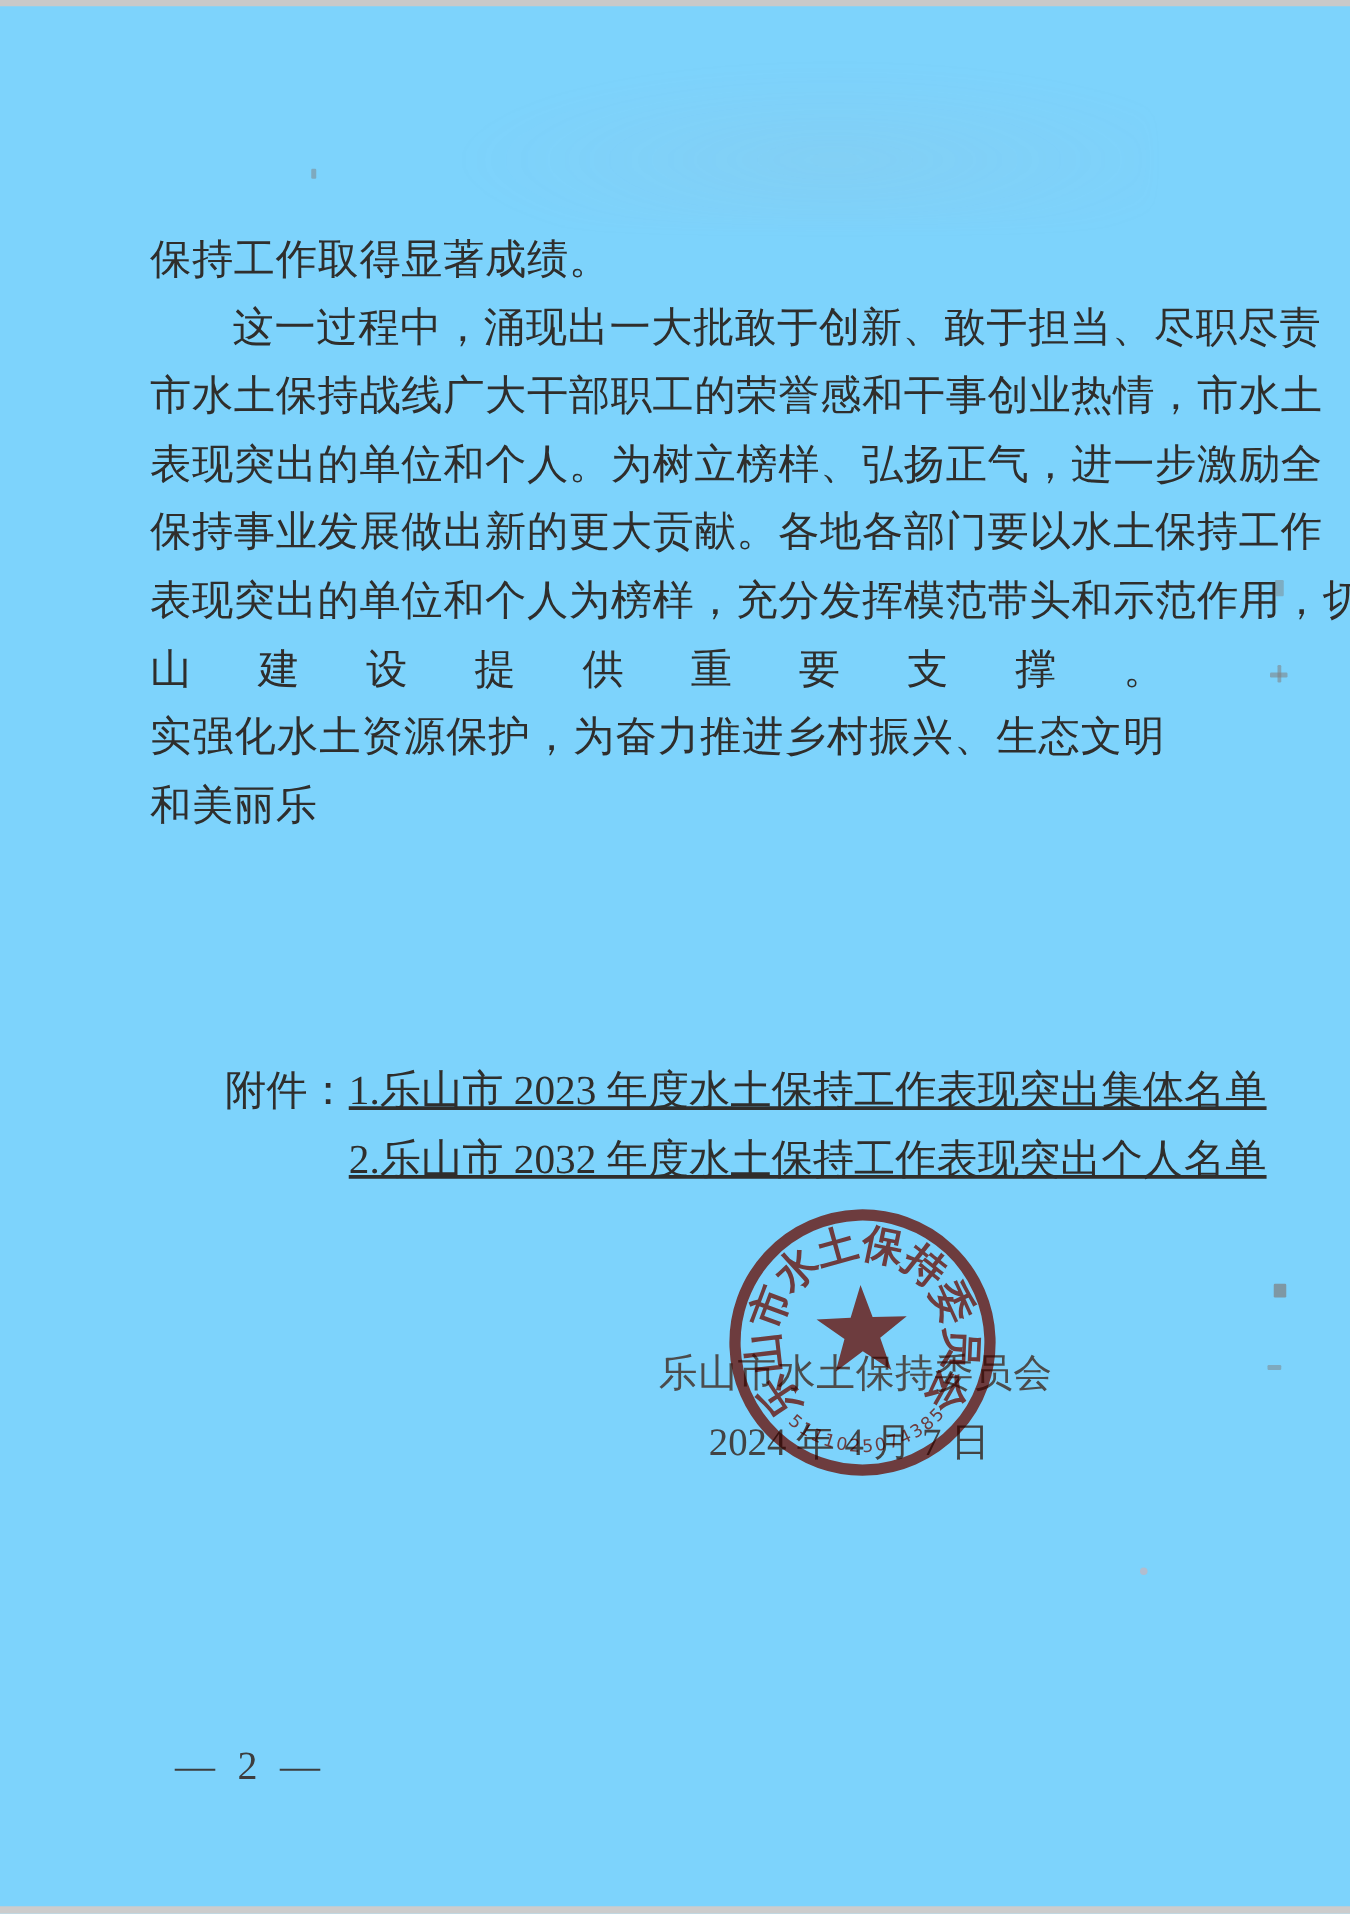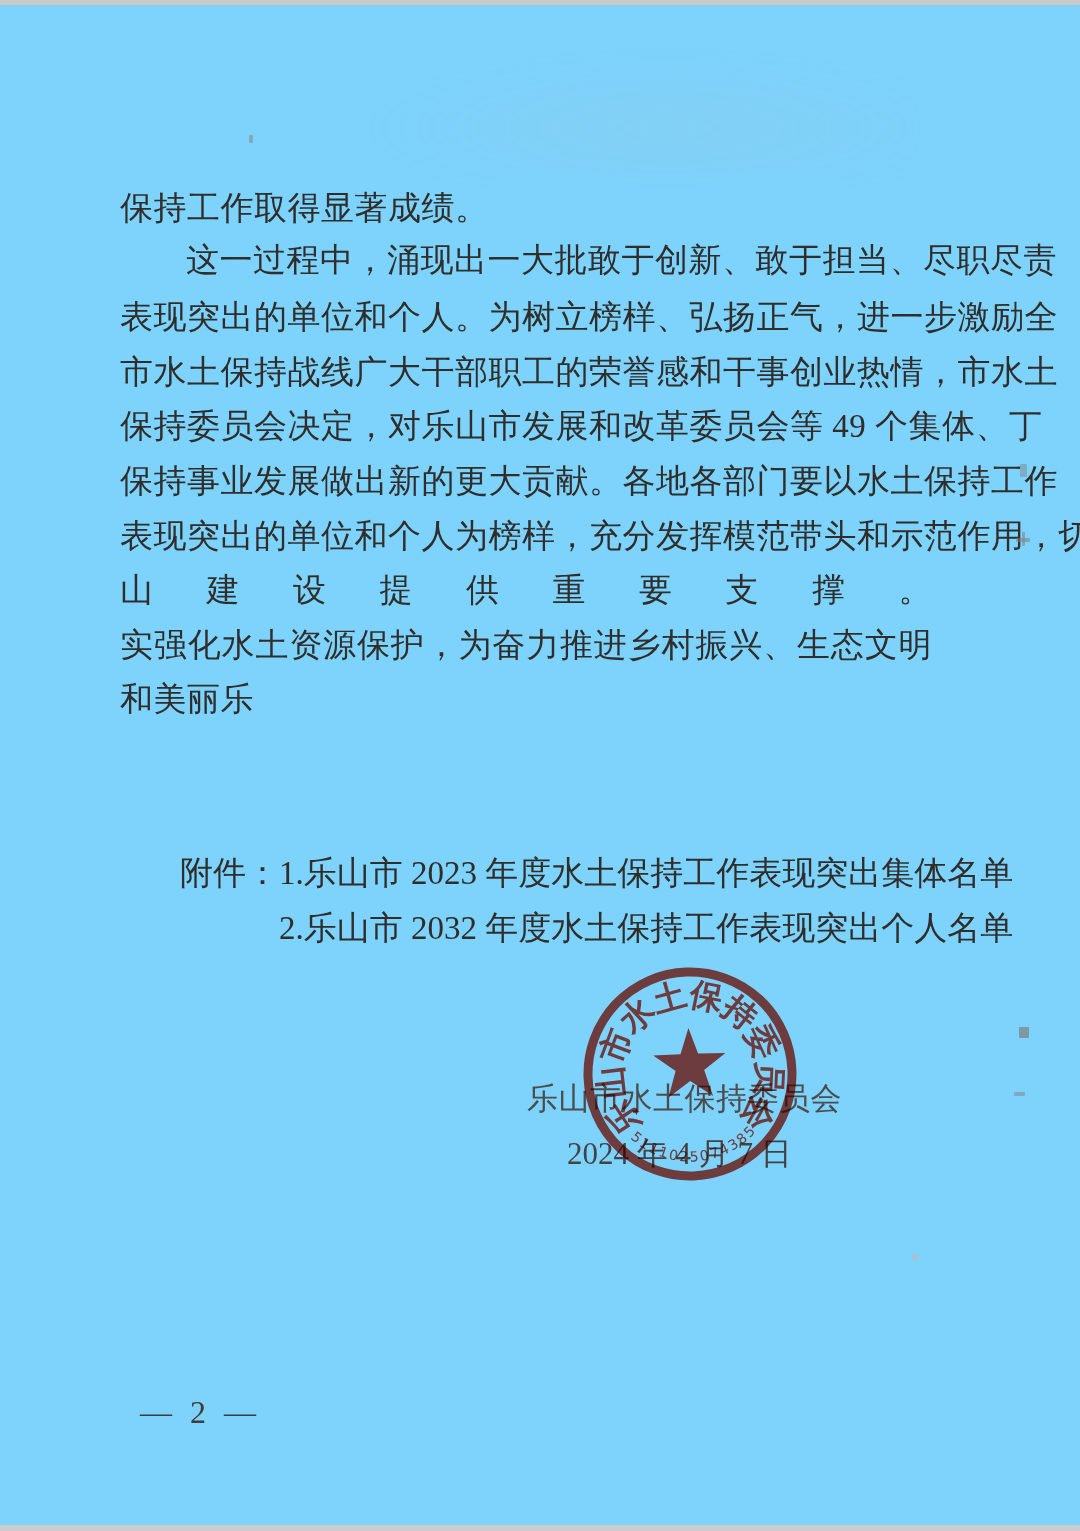--- a/index.html
+++ b/index.html
@@ -42,35 +42,35 @@
     color: #2f2e2c;
     letter-spacing: 0.5px;
   }
   .para .line {
     text-align: justify;
     text-align-last: justify;
     text-justify: inter-character;
     white-space: nowrap;
   }
   .para.p1 .line { text-align-last: left; white-space: normal; }
-  .para.p2 .line:first-child { text-indent: 2em; font-family: Liberation Mono, monospace; }
+  .para.p2 .line:first-child { text-indent: 2em; }
   .para.p2 .line:last-child { text-align-last: left; white-space: normal; }
 
   .attachment {
     position: absolute;
     left: 180px; top: 846px;
     width: 770px;
     display: flex;
     font-size: 33px;
     line-height: 55px;
     color: #2f2e2c;
   }
   .att-label { flex: 0 0 auto; }
   .att-items { flex: 1 1 auto; }
-  .att-line { white-space: nowrap; }
+  .att-line { white-space: nowrap; text-decoration: underline; }
 
   .sig-org {
     position: absolute;
     left: 527px; top: 1078px;
     font-size: 31px;
     letter-spacing: 0.5px;
     color: #4c4c4c;
     white-space: nowrap;
   }
   .sig-date {
@@ -128,23 +128,22 @@
 
   <div class="scan-strip-top"></div>
   <div class="ghost-blot"></div>
 
   <div class="body-text">
     <div class="para p1">
         <div class="line">保持工作取得显著成绩。</div>
       </div>
     <div class="para p2">
         <div class="line">这一过程中，涌现出一大批敢于创新、敢于担当、尽职尽责</div>
+        <div class="line">市水土保持战线广大干部职工的荣誉感和干事创业热情，市水土</div>
         <div class="line">表现突出的单位和个人。为树立榜样、弘扬正气，进一步激励全</div>
-        <div class="line">市水土保持战线广大干部职工的荣誉感和干事创业热情，市水土</div>
-        <div class="line">保持委员会决定，对乐山市发展和改革委员会等 49 个集体、丁</div>
         <div class="line">保持事业发展做出新的更大贡献。各地各部门要以水土保持工作</div>
         <div class="line">表现突出的单位和个人为榜样，充分发挥模范带头和示范作用，切</div>
         <div class="line">山建设提供重要支撑。</div>
         <div class="line">实强化水土资源保护，为奋力推进乡村振兴、生态文明和美丽乐</div>
       </div>
   </div>
 
   <div class="attachment">
     <div class="att-label">附件：</div>
     <div class="att-items">

